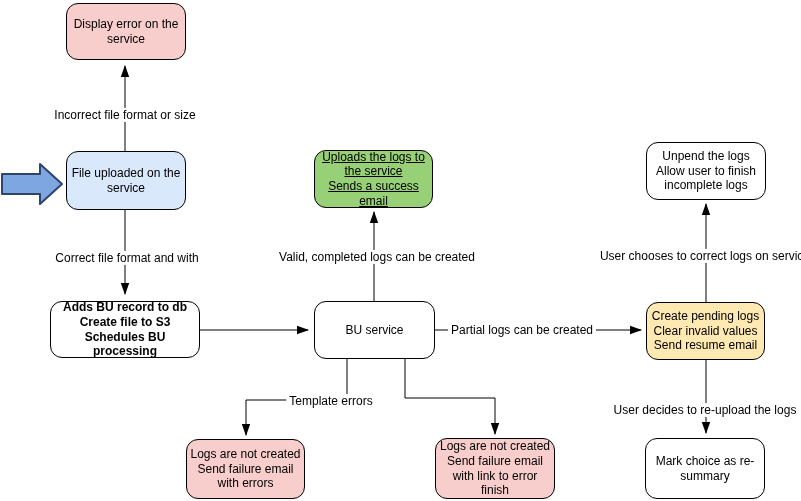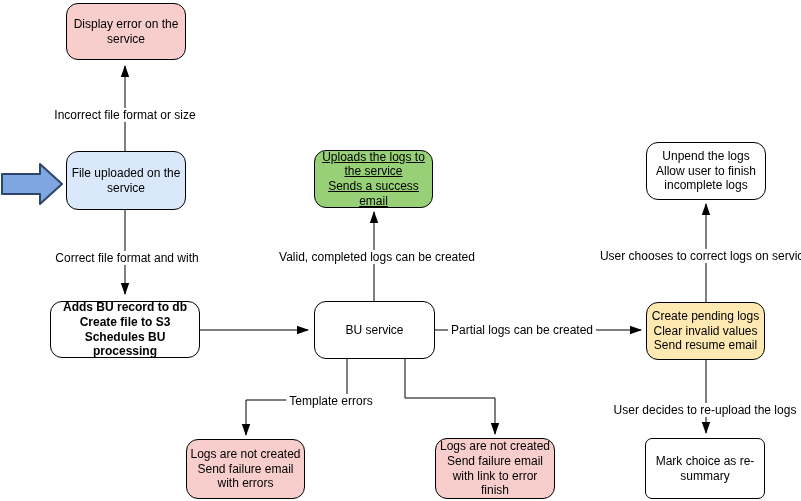--- a/index.html
+++ b/index.html
@@ -160,18 +160,18 @@
     <span>Clear invalid values</span>
     <span>Send resume email</span>
   </div>
 
   <div class="node white" style="left:646px; top:142px; width:120px; height:58px;">
     <span>Unpend the logs</span>
     <span>Allow user to finish</span>
     <span>incomplete logs</span>
   </div>
 
-  <div class="node white" style="left:645px; top:438px; width:120px; height:61px;border-radius:7px;">
+  <div class="node white" style="left:645px; top:438px; width:120px; height:61px;">
     <span>Mark choice as re-</span>
     <span>summary</span>
   </div>
 
 </div>
 
 </body></html>

